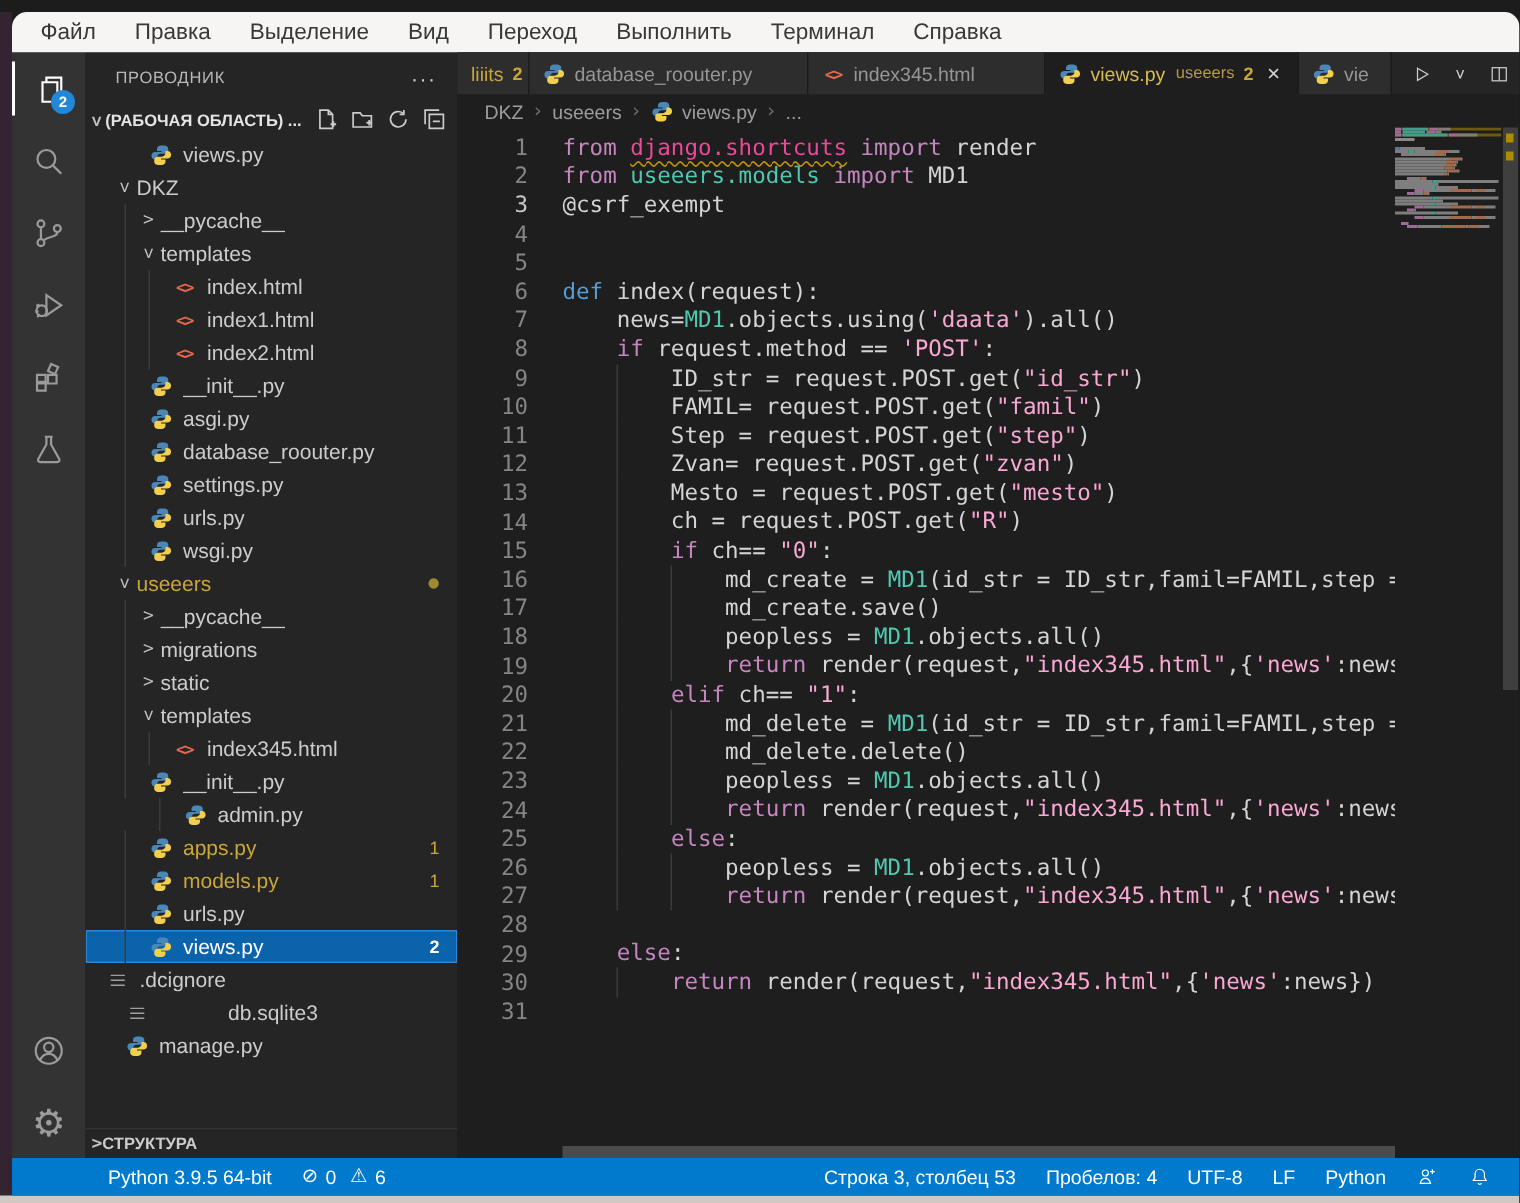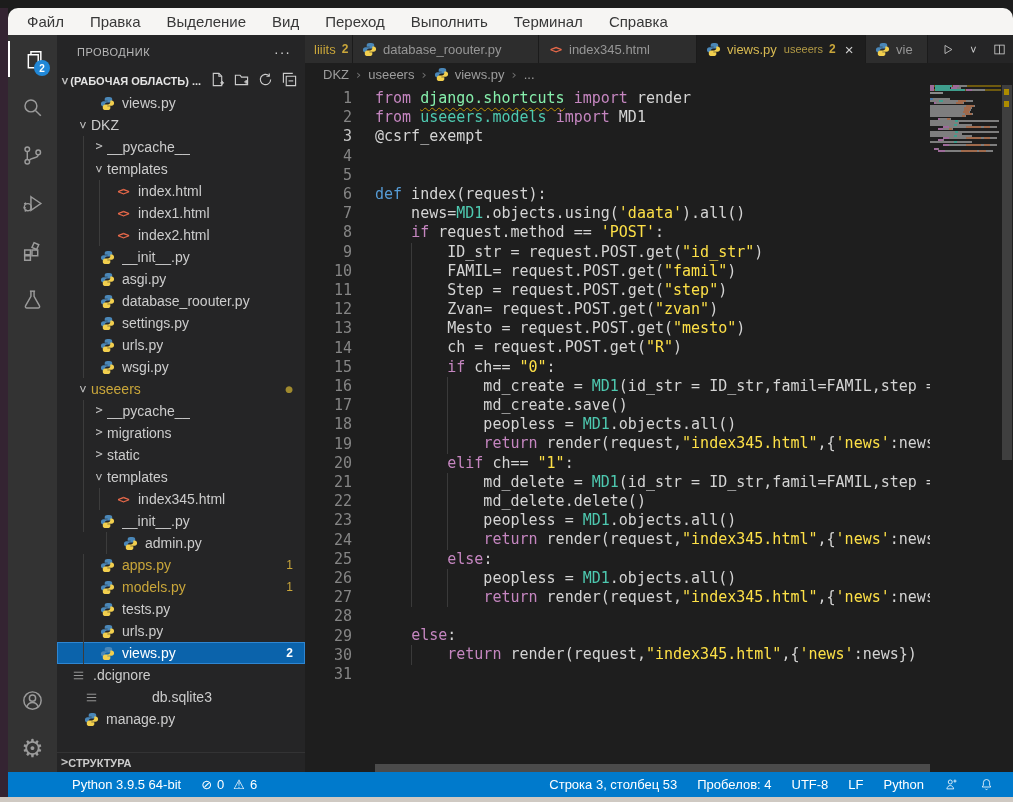--- a/index.html
+++ b/index.html
@@ -75,24 +75,24 @@
   .gutter{position:absolute;left:0;top:4px;width:47px;text-align:right;font-family:"DejaVu Sans Mono",monospace;font-size:15px;line-height:19.2px;color:#858585}
   .gutter .cur-num{color:#c6c6c6}
   .lines{position:absolute;left:47px;right:0;top:4px;font-family:"DejaVu Sans Mono",monospace;font-size:15px;line-height:19.2px}
   .line{position:relative;height:19.2px;padding-left:23px;white-space:pre}
   .line.cur{background:rgba(255,255,255,.045);outline:1px solid rgba(255,255,255,.10);outline-offset:-1px}
   .cursor{position:absolute;top:2px;bottom:2px;width:2px;background:#c8c8c8}
   .iguide{position:absolute;top:0;bottom:0;border-left:1px solid #3a3a3a}
   .tok-k{color:#C586C0}
   .tok-d{color:#569CD6}
   .tok-t{color:#4EC9B0}
-  .tok-s{color:#fde047}
+  .tok-s{color:#f9a8d4}
   .tok-n{color:#D4D4D4}
   .tok-dec{color:#D4D4D4}
-  .tok-u{color:#86efac;text-decoration:underline;text-decoration-style:wavy;text-decoration-color:#bf9303;text-decoration-thickness:1px;text-underline-offset:4px}
+  .tok-u{color:#ec4899;text-decoration:underline;text-decoration-style:wavy;text-decoration-color:#bf9303;text-decoration-thickness:1px;text-underline-offset:4px}
 
   .minimap{position:absolute;right:12px;top:50px;width:71px;bottom:8px;overflow:hidden}
   .mm-line{position:relative;height:2px;margin-bottom:0.18px;white-space:nowrap;font-size:0}
   .mm-tok{display:inline-block;height:2px;vertical-align:top}
   .mm-line.warn{background:rgba(190,150,0,.5)}
   .vscroll{position:absolute;right:0;top:50px;width:12px;bottom:8px}
   .vthumb{position:absolute;left:1px;right:1px;top:0;height:375px;background:#3f3f3f}
   .vmark{position:absolute;left:3px;width:5px;height:6px;background:#ad8c00}
   .hscroll{position:absolute;left:70px;bottom:0;height:8px;width:555px;background:#4b4b4b}
 
@@ -383,30 +383,20 @@
         <div class="trow" style="padding-left: 42px;">
           <span class="tguide" style="left: 26px;"></span>
           <span class="ticon">
             <svg viewBox="0 0 16 16">
               <path fill="#4a87b8" stroke="none" d="M7.9 1C6.1 1 5 1.9 5 3.3V5h3.2v.7H3.6C2.1 5.7 1 6.8 1 8.4c0 1.6 1.1 2.7 2.6 2.7H5V9.6C5 8.2 6.2 7 7.6 7h3C11.9 7 13 5.9 13 4.6V3.3C13 1.9 11.8 1 10 1z"></path>
               <path fill="#f2cf4e" stroke="none" d="M8.1 15c1.8 0 2.9-.9 2.9-2.3V11H7.8v-.7h4.6c1.5 0 2.6-1.1 2.6-2.7 0-1.6-1.1-2.7-2.6-2.7H11v1.5C11 7.8 9.8 9 8.4 9h-3C4.1 9 3 10.1 3 11.4v1.3C3 14.1 4.2 15 6 15z"></path>
             </svg>
           </span>
           <span class="tlabel warn-name">models.py</span>
           <span class="tbadge">1</span>
-        </div>
-        <div class="trow" style="padding-left: 42px;">
-          <span class="tguide" style="left: 26px;"></span>
-          <span class="ticon">
-            <svg viewBox="0 0 16 16">
-              <path fill="#4a87b8" stroke="none" d="M7.9 1C6.1 1 5 1.9 5 3.3V5h3.2v.7H3.6C2.1 5.7 1 6.8 1 8.4c0 1.6 1.1 2.7 2.6 2.7H5V9.6C5 8.2 6.2 7 7.6 7h3C11.9 7 13 5.9 13 4.6V3.3C13 1.9 11.8 1 10 1z"></path>
-              <path fill="#f2cf4e" stroke="none" d="M8.1 15c1.8 0 2.9-.9 2.9-2.3V11H7.8v-.7h4.6c1.5 0 2.6-1.1 2.6-2.7 0-1.6-1.1-2.7-2.6-2.7H11v1.5C11 7.8 9.8 9 8.4 9h-3C4.1 9 3 10.1 3 11.4v1.3C3 14.1 4.2 15 6 15z"></path>
-            </svg>
-          </span>
-          <span class="tlabel">tests.py</span>
         </div>
         <div class="trow" style="padding-left: 42px;">
           <span class="tguide" style="left: 26px;"></span>
           <span class="ticon">
             <svg viewBox="0 0 16 16">
               <path fill="#4a87b8" stroke="none" d="M7.9 1C6.1 1 5 1.9 5 3.3V5h3.2v.7H3.6C2.1 5.7 1 6.8 1 8.4c0 1.6 1.1 2.7 2.6 2.7H5V9.6C5 8.2 6.2 7 7.6 7h3C11.9 7 13 5.9 13 4.6V3.3C13 1.9 11.8 1 10 1z"></path>
               <path fill="#f2cf4e" stroke="none" d="M8.1 15c1.8 0 2.9-.9 2.9-2.3V11H7.8v-.7h4.6c1.5 0 2.6-1.1 2.6-2.7 0-1.6-1.1-2.7-2.6-2.7H11v1.5C11 7.8 9.8 9 8.4 9h-3C4.1 9 3 10.1 3 11.4v1.3C3 14.1 4.2 15 6 15z"></path>
             </svg>
           </span>
           <span class="tlabel">urls.py</span>

